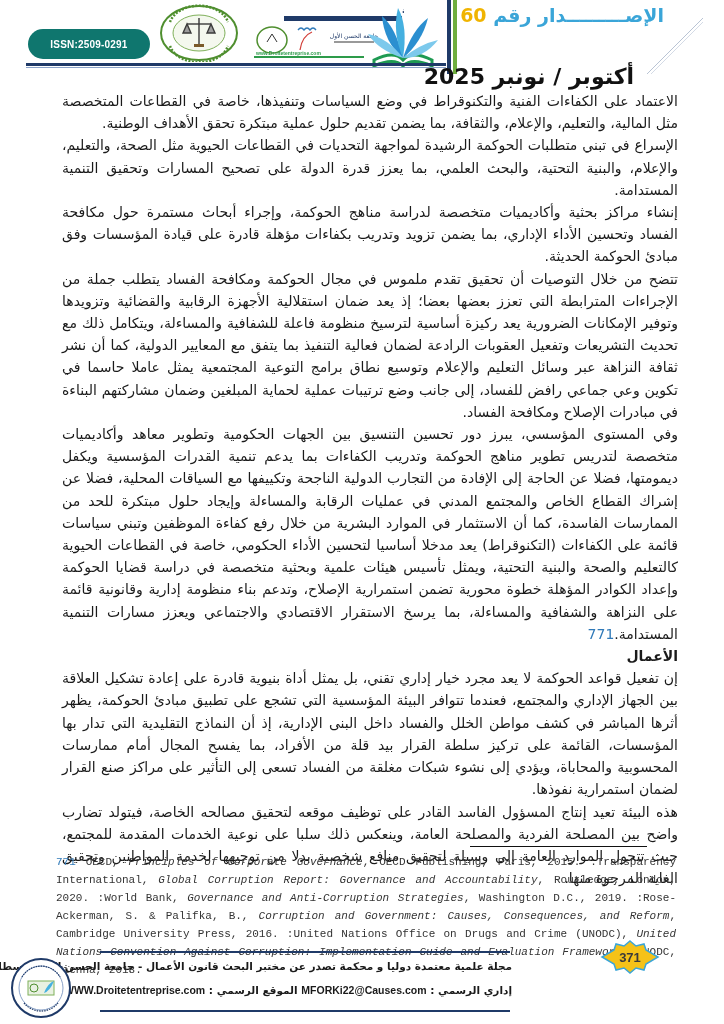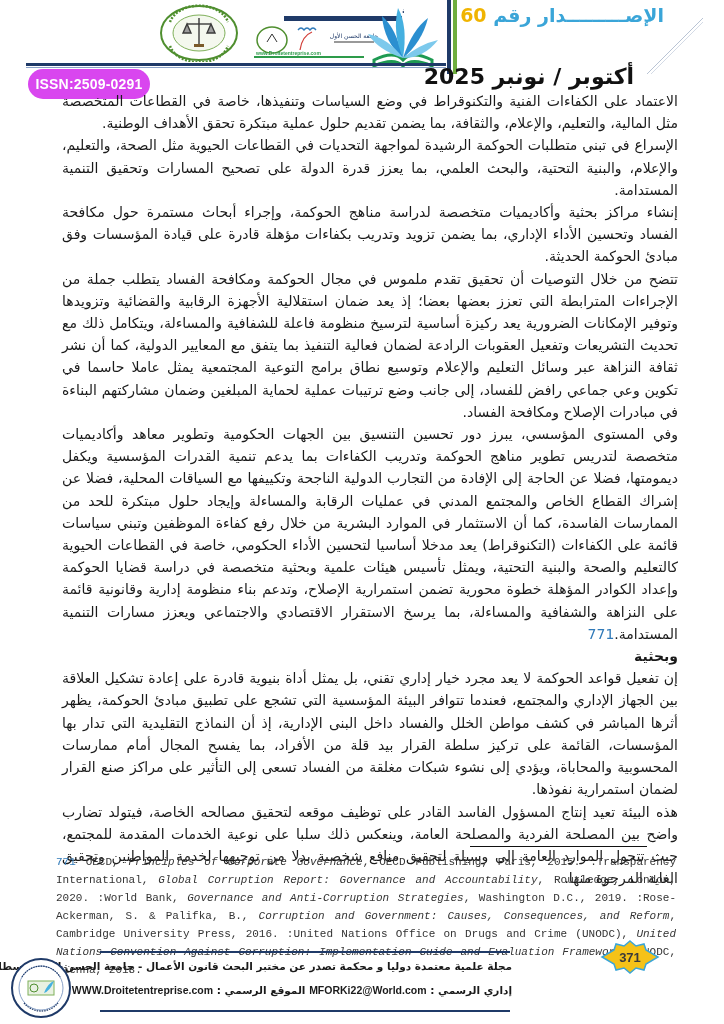--- a/index.html
+++ b/index.html
@@ -1,20 +1,20 @@
 <!DOCTYPE html>
 <html><head>
 <meta charset="utf-8">
 <style>
   html, body { margin:0; padding:0; background:#ffffff; }
   body { width:724px; height:1024px; position:relative; overflow:hidden; font-family:"DejaVu Sans", sans-serif; color:#1a1a1a; }
 
   
   .header { position:absolute; left:0; top:0; width:724px; height:80px; }
-  .issn-pill { position:absolute; left:28px; top:29px; width:122px; height:30px; border-radius:15px; background:#d946ef; color:#fff; font-family:"Liberation Sans", sans-serif; font-size:14px; font-weight:bold; display:flex; align-items:center; justify-content:center; letter-spacing:0.2px;margin-top:40px; }
+  .issn-pill { position:absolute; left:28px; top:29px; width:122px; height:30px; border-radius:15px; background:#0f766e; color:#fff; font-family:"Liberation Sans", sans-serif; font-size:10px; font-weight:bold; display:flex; align-items:center; justify-content:center; letter-spacing:0.2px; }
   .lab-seal { position:absolute; left:158px; top:4px; width:82px; height:58px; }
   .journal-banner { position:absolute; left:254px; top:4px; width:150px; height:58px; }
   .book-logo { position:absolute; left:364px; top:2px; width:78px; height:68px; }
   .header-rule { position:absolute; left:26px; top:63px; width:420px; height:3px; background:#1f3a68; }
   .header-rule-thin { position:absolute; left:26px; top:67px; width:420px; height:1px; background:#8aa2c8; }
   .v-bars { position:absolute; left:447px; top:0; width:12px; height:74px; }
   .v-bars .b1 { position:absolute; left:0; top:0; width:4px; height:74px; background:#1f3a68; }
   .v-bars .b2 { position:absolute; left:6px; top:0; width:4px; height:74px; background:#6fae3e; }
   .issue-line { position:absolute; right:60px; top:4px; font-size:19px; font-weight:bold; color:#3aa5d8; direction:rtl; white-space:nowrap; }
   .issue-line .num { color:#f0b400; }
@@ -103,35 +103,35 @@
     <line x1="6" y1="58" x2="58" y2="6" stroke="#d4dbe6" stroke-width="1"></line>
   </svg>
 </div>
 
 <div class="content">
   <p>الاعتماد على الكفاءات الفنية والتكنوقراط في وضع السياسات وتنفيذها، خاصة في القطاعات المتخصصة مثل المالية، والتعليم، والإعلام، والثقافة، بما يضمن تقديم حلول عملية مبتكرة تحقق الأهداف الوطنية.</p>
   <p>الإسراع في تبني متطلبات الحوكمة الرشيدة لمواجهة التحديات في القطاعات الحيوية مثل الصحة، والتعليم، والإعلام، والبنية التحتية، والبحث العلمي، بما يعزز قدرة الدولة على تصحيح المسارات وتحقيق التنمية المستدامة.</p>
   <p>إنشاء مراكز بحثية وأكاديميات متخصصة لدراسة مناهج الحوكمة، وإجراء أبحاث مستمرة حول مكافحة الفساد وتحسين الأداء الإداري، بما يضمن تزويد وتدريب بكفاءات مؤهلة قادرة على قيادة المؤسسات وفق مبادئ الحوكمة الحديثة.</p>
   <p>تتضح من خلال التوصيات أن تحقيق تقدم ملموس في مجال الحوكمة ومكافحة الفساد يتطلب جملة من الإجراءات المترابطة التي تعزز بعضها بعضا؛ إذ يعد ضمان استقلالية الأجهزة الرقابية والقضائية وتزويدها وتوفير الإمكانات الضرورية يعد ركيزة أساسية لترسيخ منظومة فاعلة للشفافية والمساءلة، ويتكامل ذلك مع تحديث التشريعات وتفعيل العقوبات الرادعة لضمان فعالية التنفيذ بما يتفق مع المعايير الدولية، كما أن نشر ثقافة النزاهة عبر وسائل التعليم والإعلام وتوسيع نطاق برامج التوعية المجتمعية يمثل عاملا حاسما في تكوين وعي جماعي رافض للفساد، إلى جانب وضع ترتيبات عملية لحماية المبلغين وضمان مشاركتهم البناءة في مبادرات الإصلاح ومكافحة الفساد.</p>
   <p><span>وفي المستوى المؤسسي، يبرز دور تحسين التنسيق بين الجهات الحكومية وتطوير معاهد وأكاديميات متخصصة لتدريس تطوير مناهج الحوكمة وتدريب الكفاءات بما يدعم تنمية القدرات المؤسسية ويكفل ديمومتها، فضلا عن الحاجة إلى الإفادة من التجارب الدولية الناجحة وتكييفها مع السياقات المحلية، فضلا عن إشراك القطاع الخاص والمجتمع المدني في عمليات الرقابة والمساءلة وإيجاد حلول مبتكرة للحد من الممارسات الفاسدة، كما أن الاستثمار في الموارد البشرية من خلال رفع كفاءة الموظفين وتبني سياسات قائمة على الكفاءات (التكنوقراط) يعد مدخلا أساسيا لتحسين الأداء الحكومي، خاصة في القطاعات الحيوية كالتعليم والصحة والبنية التحتية، ويمثل تأسيس هيئات علمية وبحثية متخصصة في دراسة قضايا الحوكمة وإعداد الكوادر المؤهلة خطوة محورية تضمن استمرارية الإصلاح، وتدعم بناء منظومة إدارية وقانونية قائمة على النزاهة والشفافية والمساءلة، بما يرسخ الاستقرار الاقتصادي والاجتماعي ويعزز مسارات التنمية المستدامة.</span><span class="fn-ref">771</span></p>
-  <p class="section-title">وبحثية</p>
+  <p class="section-title">الأعمال</p>
   <p>إن تفعيل قواعد الحوكمة لا يعد مجرد خيار إداري تقني، بل يمثل أداة بنيوية قادرة على إعادة تشكيل العلاقة بين الجهاز الإداري والمجتمع، فعندما تتوافر البيئة المؤسسية التي تشجع على تطبيق مبادئ الحوكمة، يظهر أثرها المباشر في كشف مواطن الخلل والفساد داخل البنى الإدارية، إذ أن النماذج التقليدية التي تدار بها المؤسسات، القائمة على تركيز سلطة القرار بيد قلة من الأفراد، بما يفسح المجال أمام ممارسات المحسوبية والمحاباة، ويؤدي إلى نشوء شبكات مغلقة من الفساد تسعى إلى التأثير على مراكز صنع القرار لضمان استمرارية نفوذها.</p>
   <p>هذه البيئة تعيد إنتاج المسؤول الفاسد القادر على توظيف موقعه لتحقيق مصالحه الخاصة، فيتولد تضارب واضح بين المصلحة الفردية والمصلحة العامة، وينعكس ذلك سلبا على نوعية الخدمات المقدمة للمجتمع، حيث تتحول الموارد العامة إلى وسيلة لتحقيق منافع شخصية بدلا من توجيهها لخدمة المواطنين وتحقيق الغاية المرجوة منها.</p>
 </div>
 
 <div class="fn-rule"></div>
 <div class="footnotes">
   <span class="fn-num">771</span><span id="fn-segments"><span> OECD, </span><span style="font-style: italic;">Principles of Corporate Governance</span><span>, OECD Publishing, Paris, 2015. :Transparency International, </span><span style="font-style: italic;">Global Corruption Report: Governance and Accountability</span><span>, Routledge, London, 2020. :World Bank, </span><span style="font-style: italic;">Governance and Anti-Corruption Strategies</span><span>, Washington D.C., 2019. :Rose-Ackerman, S. &amp; Palifka, B., </span><span style="font-style: italic;">Corruption and Government: Causes, Consequences, and Reform</span><span>, Cambridge University Press, 2016. :United Nations Office on Drugs and Crime (UNODC), </span><span style="font-style: italic;">United Nations Convention Against Corruption: Implementation Guide and Evaluation Framework</span><span>, UNODC, Vienna, 2018.</span></span>
 </div>
 
 <div class="footer-rule-top"></div>
 <div class="footer-line1">مجلة علمية معتمدة  دوليا و محكمة تصدر عن مختبر البحث قانون الأعمال - جامعة الحسن الأول - سطات - المغرب</div>
 <div class="footer-line2">
   <span>إداري الرسمي : </span>
-  <span class="ltr">MFORKi22@World.com</span>
+  <span class="ltr">MFORKi22@Causes.com</span>
   <span> الموقع الرسمي : </span>
   <span class="ltr">WWW.Droitetentreprise.com</span>
 </div>
 <div class="footer-rule-bot"></div>
 
 <svg class="page-badge" viewBox="0 0 60 34">
   <polygon points="30,1 36,6 44,4 46,10 58,17 46,24 44,30 36,28 30,33 24,28 16,30 14,24 2,17 14,10 16,4 24,6" fill="#f5c218" stroke="#3aa5d8" stroke-width="1.5"></polygon>
   <text id="page-num-text" x="30" y="22" text-anchor="middle" font-size="13" font-weight="bold" fill="#3a3a3a" font-family="Liberation Sans, sans-serif">371</text>
 </svg>
 

